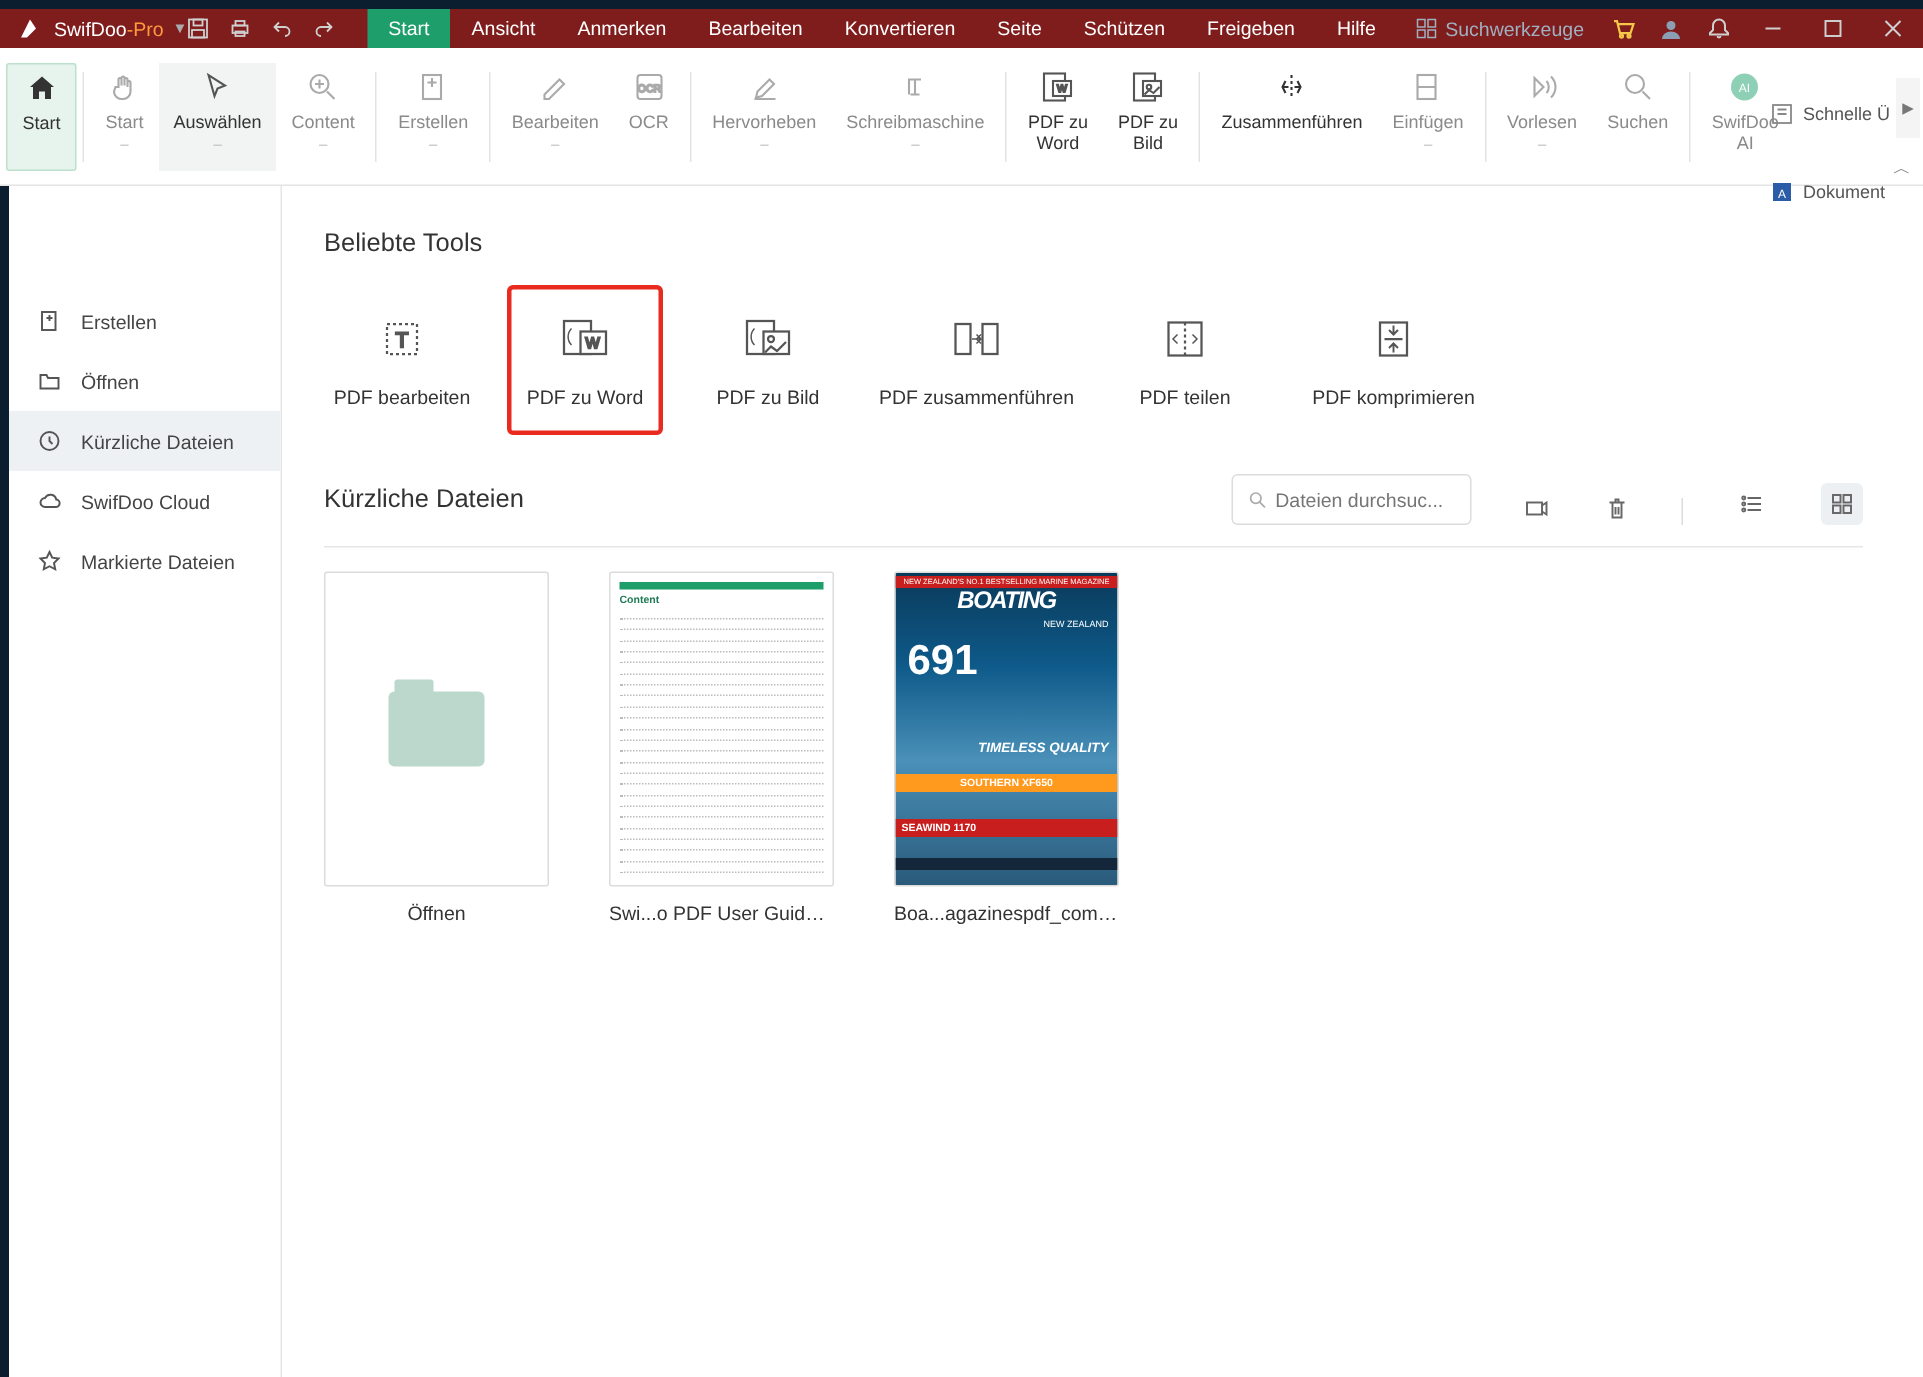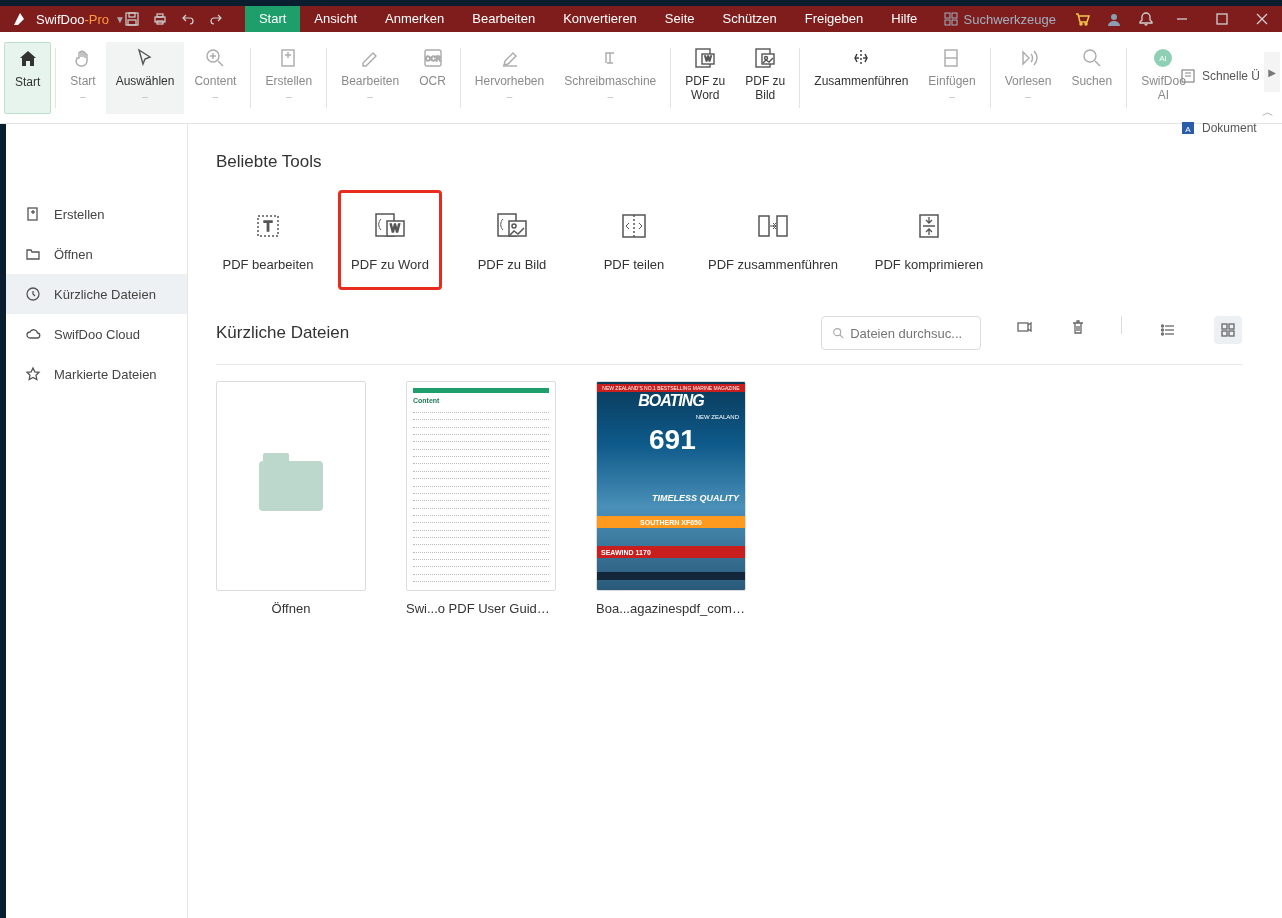--- a/index.html
+++ b/index.html
@@ -46,21 +46,21 @@
 .main { flex: 1; padding: 28px 40px 10px 28px; overflow: hidden; }
 .section-title { font-size: 17px; color: #333; margin-bottom: 18px; }
 .tools { display: flex; gap: 18px; margin-bottom: 26px; }
 .tool { width: 104px; height: 100px; display: flex; flex-direction: column; align-items: center; justify-content: center; gap: 14px; cursor: pointer; font-size: 13px; color: #333; border-radius: 4px; }
 .tool.wide { width: 138px; }
 .tool.highlight { border: 3px solid #e82a1f; }
 .tool .tic { width: 34px; height: 34px; display: flex; align-items: center; justify-content: center; }
 
 .recent-header { display: flex; align-items: center; justify-content: space-between; margin-bottom: 14px; }
 .recent-header .title { font-size: 17px; color: #333; }
-.recent-actions { display: flex; align-items: flex-start; gap: 32px; }
+.recent-actions { display: flex; align-items: flex-end; gap: 32px; }
 .search-box { width: 160px; height: 34px; border: 1px solid #dcdcdc; border-radius: 4px; display: flex; align-items: center; padding: 0 10px; color: #888; gap: 6px; }
 .search-box input { border: none; outline: none; width: 100%; font-size: 13px; color: #555; }
 .ract { color: #666; cursor: pointer; width: 22px; height: 22px; display: flex; align-items: center; justify-content: center; }
 .vsep { width: 1px; height: 18px; background: #dcdcdc; }
 .view-btn { width: 28px; height: 28px; display: flex; align-items: center; justify-content: center; border-radius: 4px; cursor: pointer; color: #666; }
 .view-btn.active { background: #edf0f2; }
 
 .divider { height: 1px; background: #e6e6e6; margin-bottom: 16px; }
 
 .files { display: flex; gap: 40px; }
@@ -70,21 +70,21 @@
 .thumb .folder-ic { width: 64px; height: 50px; background: #bcd8cd; border-radius: 4px; position: relative; }
 .thumb .folder-ic::before { content: ""; position: absolute; top: -8px; left: 4px; width: 26px; height: 10px; background: #bcd8cd; border-radius: 2px 2px 0 0; }
 .thumb.doc { align-items: stretch; flex-direction: column; padding: 6px; font-size: 5px; color: #555; }
 .thumb.doc .dh { height: 8px; background: #1e9e6b; margin-bottom: 4px; }
 .thumb.doc .dt { font-size: 7px; font-weight: bold; color: #1e7a54; margin-bottom: 4px; }
 .thumb.doc .dl { height: 5px; border-bottom: 1px dotted #bbb; margin: 2px 0; }
 .thumb.mag { padding: 0; position: relative; background: linear-gradient(180deg, #0a3a5a 0%, #0e5a8a 30%, #4a90b8 60%, #2a5a7a 100%); }
 .thumb.mag .m-top { position: absolute; top: 2px; left: 0; right: 0; text-align: center; font-size: 5px; color: #fff; background: #c81e1e; padding: 1px; }
 .thumb.mag .m-title { position: absolute; top: 10px; left: 0; right: 0; text-align: center; font-size: 16px; font-weight: 900; color: #fff; font-style: italic; letter-spacing: -1px; }
 .thumb.mag .m-sub { position: absolute; top: 32px; right: 6px; font-size: 6px; color: #fff; }
-.thumb.mag .m-num { position: absolute; top: 42px; left: 8px; font-size: 28px; font-weight: 900; color: #fff; margin-left: 44px; }
+.thumb.mag .m-num { position: absolute; top: 42px; left: 8px; font-size: 28px; font-weight: 900; color: #fff; }
 .thumb.mag .m-text1 { position: absolute; top: 112px; right: 6px; font-size: 9px; font-weight: 900; color: #fff; font-style: italic; text-align: right; line-height: 1; }
 .thumb.mag .m-band { position: absolute; top: 134px; left: 0; right: 0; height: 12px; background: #ff9a1e; font-size: 7px; color: #fff; font-weight: bold; display: flex; align-items: center; justify-content: center; }
 .thumb.mag .m-band2 { position: absolute; top: 164px; left: 0; right: 0; height: 12px; background: #c81e1e; font-size: 7px; color: #fff; font-weight: bold; display: flex; align-items: center; padding-left: 4px; }
 .thumb.mag .m-band3 { position: absolute; bottom: 10px; left: 0; right: 0; height: 8px; background: #13263a; }
 .file .fname { font-size: 13px; color: #333; text-align: center; white-space: nowrap; overflow: hidden; text-overflow: ellipsis; width: 150px; }
 
 svg { display: block; }
 </style>
 </head>
 <body>
@@ -448,39 +448,39 @@
             <svg width="34" height="30" viewBox="0 0 34 30" fill="none" stroke="#555" stroke-width="1.5">
               <rect x="3" y="3" width="18" height="22"></rect>
               <rect x="14" y="10" width="17" height="15" fill="#fff"></rect>
               <circle cx="19" cy="15" r="2"></circle>
               <path d="M15 24l4-4 4 3 6-6"></path>
               <path d="M8 8c-3 3-3 8 0 11" stroke-width="1"></path>
             </svg>
           </div>
         <span>PDF zu Bild</span>
       </div>
+      <div class="tool wide">
+        <div class="tic">
+            <svg width="34" height="30" viewBox="0 0 34 30" fill="none" stroke="#555" stroke-width="1.5">
+              <rect x="3" y="5" width="10" height="20"></rect>
+              <rect x="21" y="5" width="10" height="20"></rect>
+              <path d="M14 15h6M17 12l3 3-3 3M20 12l-3 3 3 3" stroke-width="1"></path>
+            </svg>
+          </div>
+        <span>PDF zusammenführen</span>
+      </div>
       <div class="tool">
         <div class="tic">
             <svg width="30" height="30" viewBox="0 0 30 30" fill="none" stroke="#555" stroke-width="1.5">
               <rect x="4" y="4" width="22" height="22"></rect>
               <line x1="15" y1="4" x2="15" y2="26" stroke-dasharray="2 2"></line>
               <path d="M10 12l-3 3 3 3M20 12l3 3-3 3" stroke-width="1"></path>
             </svg>
           </div>
         <span>PDF teilen</span>
-      </div>
-      <div class="tool wide">
-        <div class="tic">
-            <svg width="34" height="30" viewBox="0 0 34 30" fill="none" stroke="#555" stroke-width="1.5">
-              <rect x="3" y="5" width="10" height="20"></rect>
-              <rect x="21" y="5" width="10" height="20"></rect>
-              <path d="M14 15h6M17 12l3 3-3 3M20 12l-3 3 3 3" stroke-width="1"></path>
-            </svg>
-          </div>
-        <span>PDF zusammenführen</span>
       </div>
       <div class="tool wide">
         <div class="tic">
             <svg width="30" height="30" viewBox="0 0 30 30" fill="none" stroke="#555" stroke-width="1.5">
               <rect x="6" y="4" width="18" height="22"></rect>
               <path d="M15 6v6m-3-3l3 3 3-3M15 24v-6m-3 3l3-3 3 3" stroke-width="1.3"></path>
               <line x1="9" y1="15" x2="21" y2="15"></line>
             </svg>
           </div>
         <span>PDF komprimieren</span>

